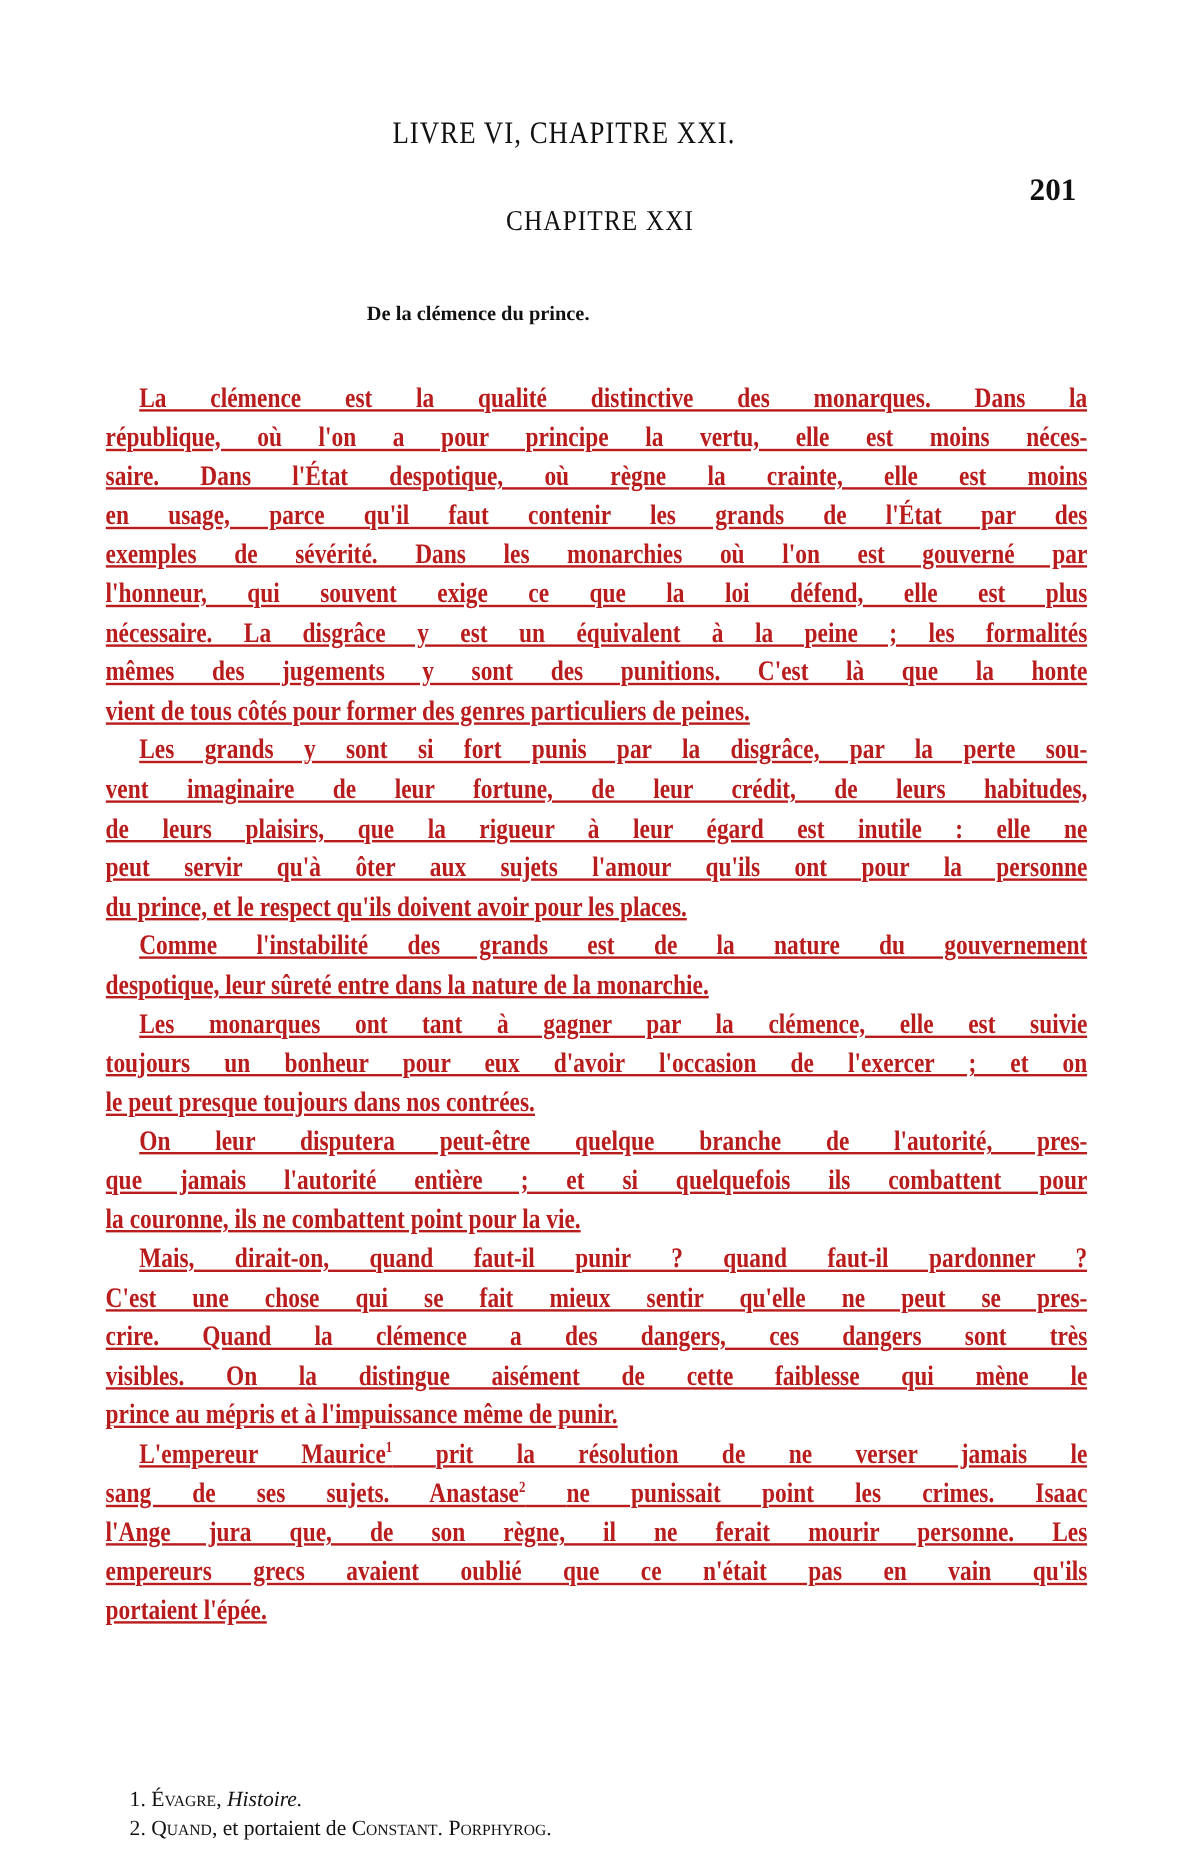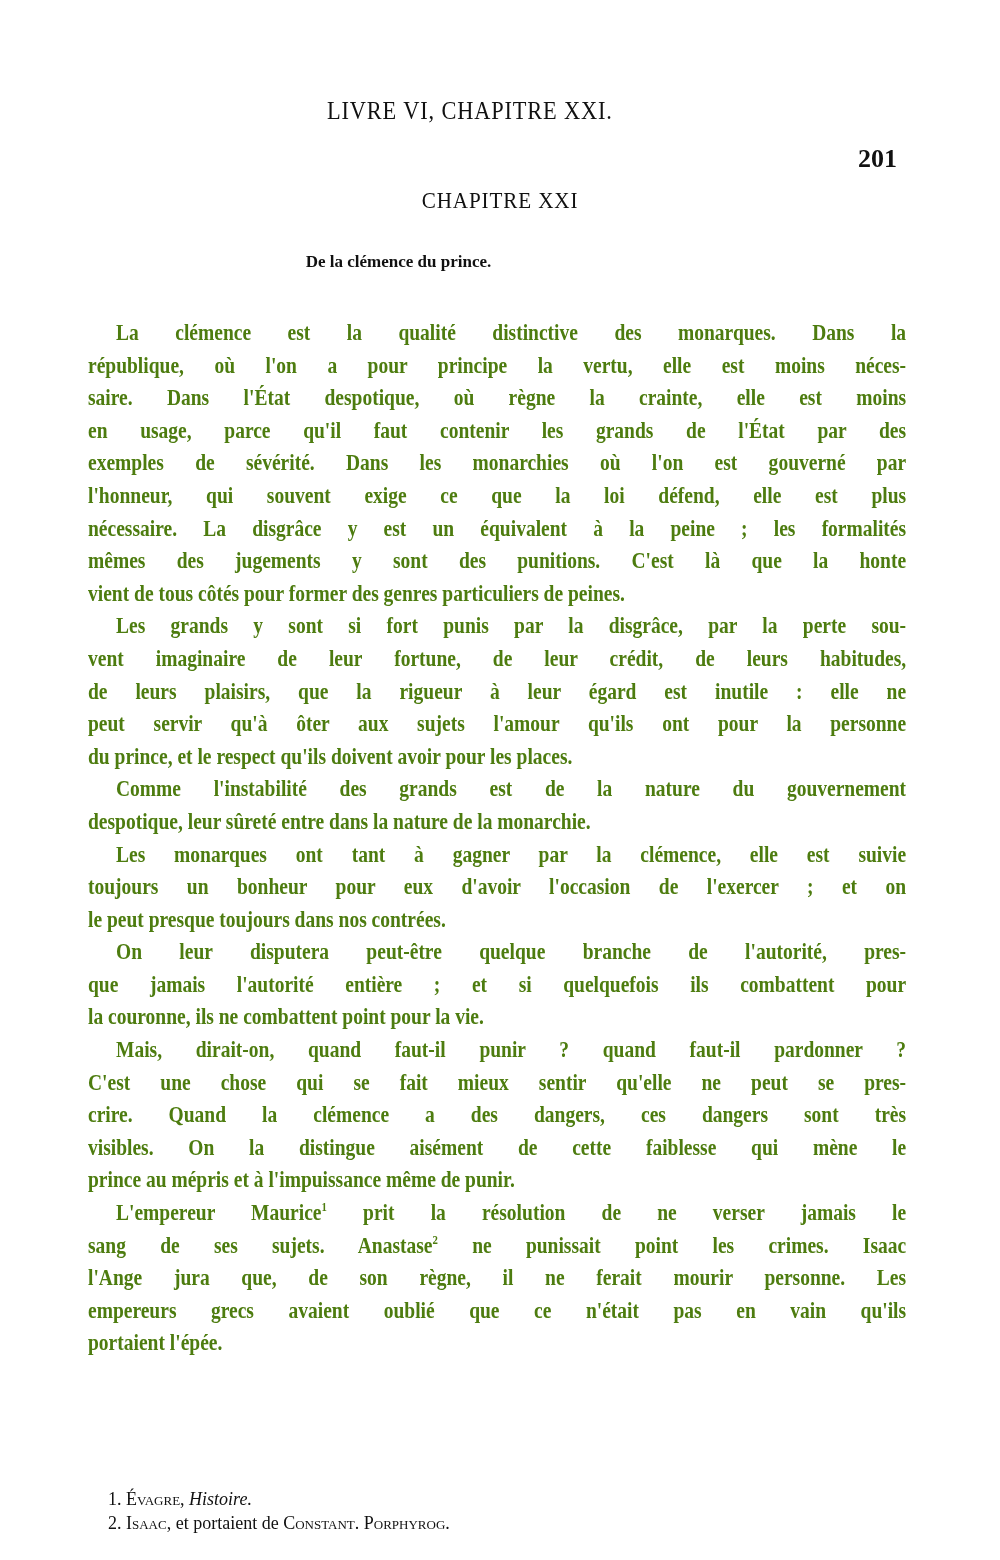--- a/index.html
+++ b/index.html
@@ -4,30 +4,30 @@
 <style>
   html, body { margin: 0; padding: 0; background: #ffffff; }
   body { width: 1000px; height: 1560px; position: relative; overflow: hidden;
          font-family: "DejaVu Serif", "Liberation Serif", serif; color: #111; }
   .page { position: absolute; left: 0; top: 0; width: 1000px; height: 1560px; }
   .running-head { position: absolute; top: 96px; left: 0; width: 896px; height: 40px; }
   .running-title { position: absolute; left: 327px; top: 0; font-size: 26px; letter-spacing: 1px;
                    font-family: "Liberation Serif", serif; transform: scaleX(0.86); transform-origin: left top; }
   .page-number { position: absolute; left: 858px; top: 0; font-size: 26px; font-weight: bold;
                  font-family: "Liberation Serif", serif; margin-top: 48px; }
-  .chapter-title { position: absolute; top: 187px; left: 0; width: 1000px; text-align: center;
+  .chapter-title { position: absolute; top: 172px; left: 0; width: 1000px; text-align: center;
                    font-size: 24px; letter-spacing: 1px; font-family: "Liberation Serif", serif;
                    padding-right: 0; }
   .chapter-title span { display: inline-block; transform: scaleX(0.88); margin-left: 0px; }
   .chapter-subtitle { position: absolute; top: 252px; left: 0; width: 797px; text-align: center;
                       font-size: 17px; font-weight: bold; font-family: "Liberation Serif", serif; }
   .body-text { position: absolute; left: 88px; top: 316px; width: 818px; }
   .line { height: 32.6px; line-height: 32.6px; font-size: 23.5px; font-weight: bold;
           font-family: "Liberation Serif", serif; white-space: nowrap; text-align: justify;
-          text-align-last: justify; overflow: hidden; color: #4d7c0f; }
+          text-align-last: justify; overflow: hidden; color: #b91c1c; text-decoration: underline; }
   .line.indent { padding-left: 28px; }
   .line.last { text-align-last: left; }
   .line .inner { display: block; transform: scaleX(0.83); transform-origin: left center; width: 120.5%; text-align: justify; text-align-last: justify; }
   .line.last .inner { text-align-last: left; }
   sup.note { font-size: 13px; vertical-align: super; line-height: 0; }
   .footnotes { position: absolute; left: 108px; top: 1443px; width: 800px; margin-top: 44px; }
   .footnote { font-size: 18px; line-height: 24px; font-family: "Liberation Serif", serif; color: #111; white-space: nowrap; }
   .sc { font-variant: small-caps; }
   .it { font-style: italic; }
 </style>
@@ -165,17 +165,17 @@
   </div>
 
   <div class="footnotes">
     <div class="footnote">
       <span>1.</span>
       <span class="sc">Évagre</span>,
       <span class="it">Histoire.</span>
     </div>
     <div class="footnote">
       <span>2.</span>
-      <span class="sc">Isaac</span><span>, et portaient de </span><span class="sc">Constant. Porphyrog.</span>
+      <span class="sc">Quand</span><span>, et portaient de </span><span class="sc">Constant. Porphyrog.</span>
     </div>
   </div>
 
 </div>
 
 </body></html>

